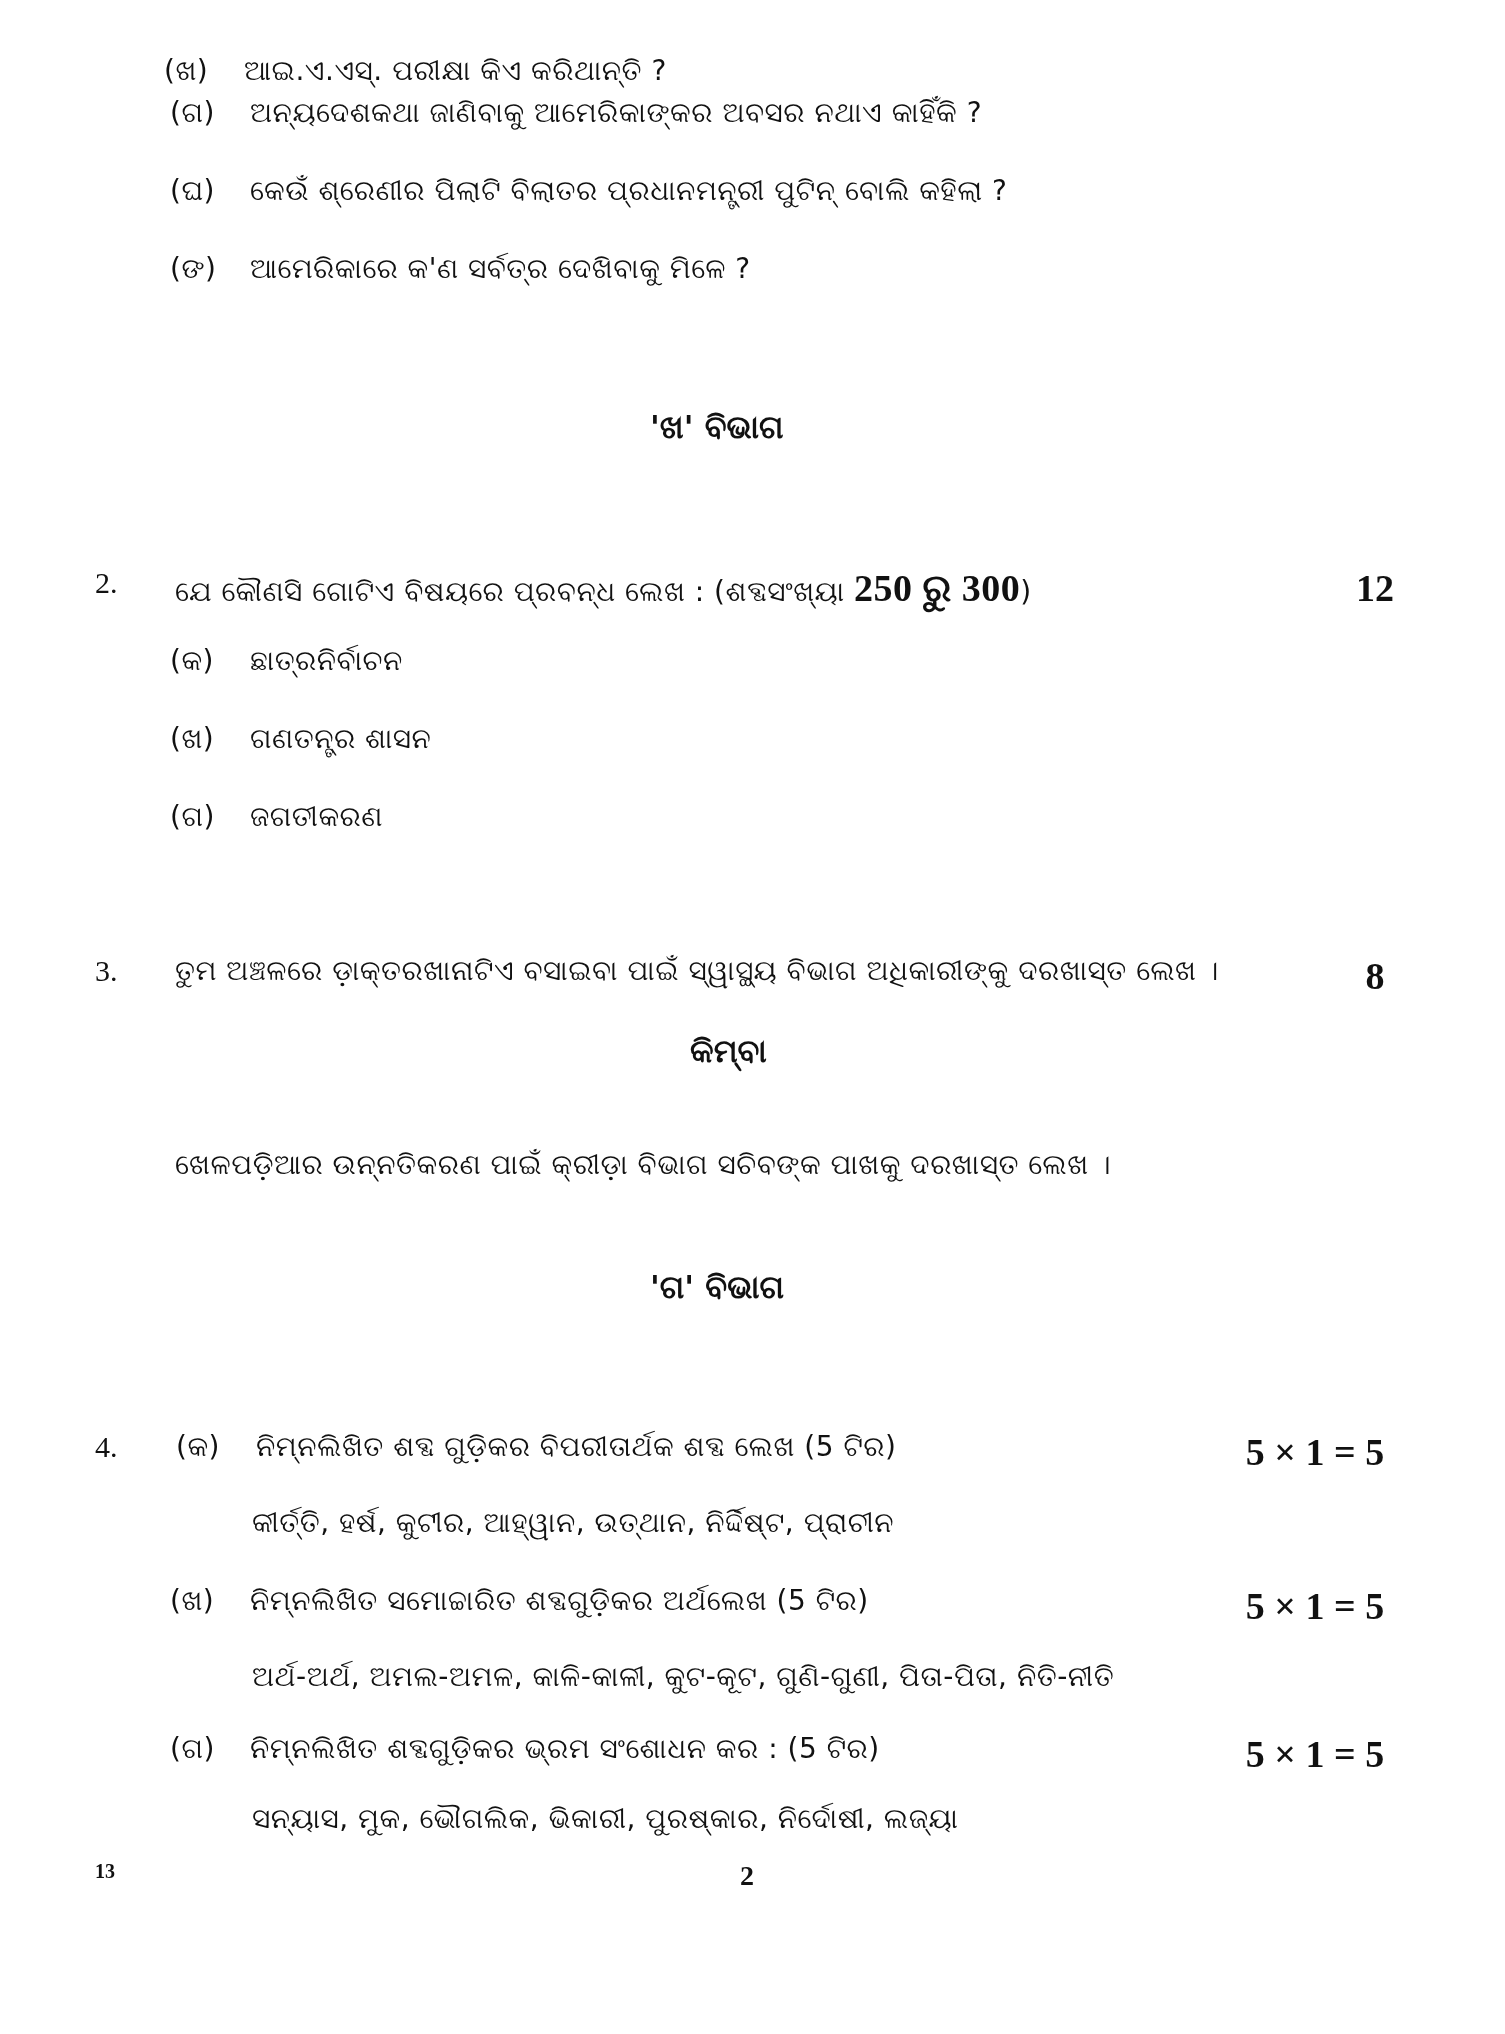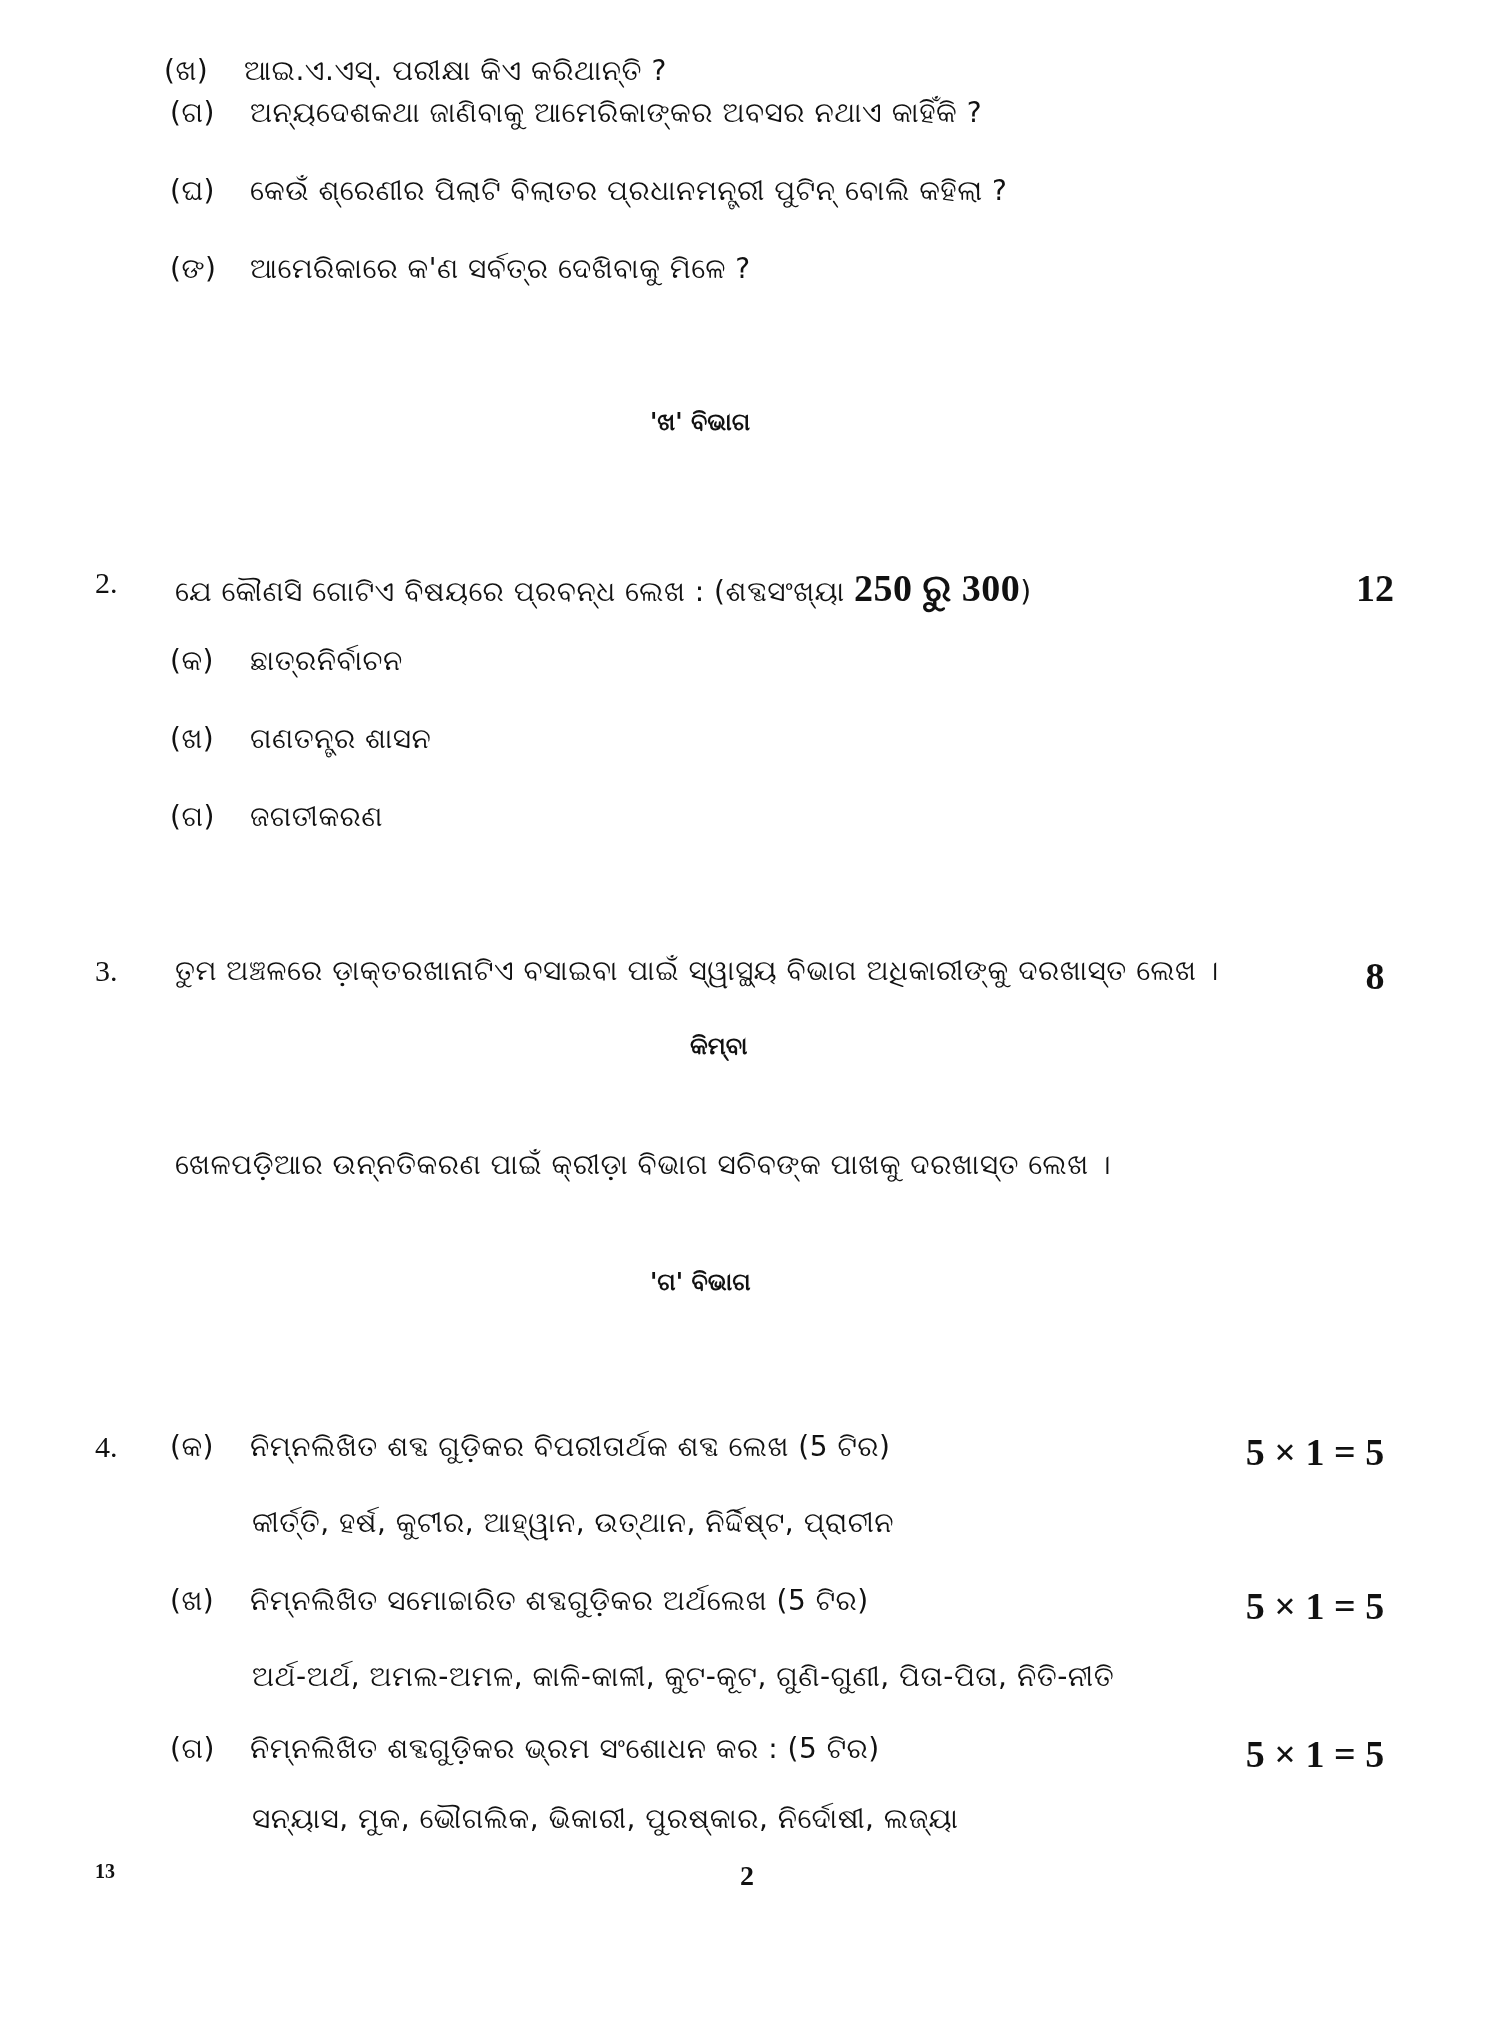--- a/index.html
+++ b/index.html
@@ -2,21 +2,21 @@
 <html><head>
 <meta charset="utf-8">
 <style>
   html, body { margin:0; padding:0; background:#ffffff; }
   body { width:1505px; height:2034px; position:relative; overflow:hidden; color:#111;
          font-family:"DejaVu Sans", sans-serif; }
   .abs { position:absolute; white-space:nowrap; }
   .odia { font-family:"DejaVu Sans", sans-serif; font-size:28px; letter-spacing:0.5px; }
   .num { font-family:"Liberation Serif", serif; font-size:30px; }
   .bold { font-family:"Liberation Serif", serif; font-weight:bold; font-size:38px; }
-  .heading { font-family:"DejaVu Sans", sans-serif; font-size:24px; font-weight:bold; }
+  .heading { font-family:"DejaVu Sans", sans-serif; font-size:32px; font-weight:bold; }
   .label { display:inline-block; width:80px; }
   .marks { text-align:center; }
 </style>
 </head>
 <body>
 
 <div class="abs odia" style="left:164px; top:18px;margin-top:36px;">
   <span class="label">(ଖ)</span><span>ଆଇ.ଏ.ଏସ୍. ପରୀକ୍ଷା କିଏ କରିଥାନ୍ତି ?</span>
 </div>
 <div class="abs odia" style="left:170px; top:96px;">
@@ -50,21 +50,21 @@
 <div class="abs num" style="left:95px; top:954px;">3.</div>
 <div class="abs odia" style="left:175px; top:954px;">ତୁମ ଅଞ୍ଚଳରେ ଡ଼ାକ୍ତରଖାନାଟିଏ ବସାଇବା ପାଇଁ ସ୍ୱାସ୍ଥ୍ୟ ବିଭାଗ ଅଧିକାରୀଙ୍କୁ ଦରଖାସ୍ତ ଲେଖ ।</div>
 <div class="abs bold marks" style="left:1340px; top:954px; width:70px;">8</div>
 <div class="abs heading" style="left:690px; top:1032px;">କିମ୍ବା</div>
 <div class="abs odia" style="left:175px; top:1110px;margin-top:38px;">ଖେଳପଡ଼ିଆର ଉନ୍ନତିକରଣ ପାଇଁ କ୍ରୀଡ଼ା ବିଭାଗ ସଚିବଙ୍କ ପାଖକୁ ଦରଖାସ୍ତ ଲେଖ ।</div>
 
 <div class="abs heading" style="left:650px; top:1268px;">'ଗ' ବିଭାଗ</div>
 
 <div class="abs num" style="left:95px; top:1430px;">4.</div>
 
-<div class="abs odia" style="left:170px; top:1430px;">
+<div class="abs odia" style="left:176px; top:1430px;">
   <span class="label">(କ)</span><span>ନିମ୍ନଲିଖିତ ଶବ୍ଦ ଗୁଡ଼ିକର ବିପରୀତାର୍ଥକ ଶବ୍ଦ ଲେଖ (5 ଟିର)</span>
 </div>
 <div class="abs bold marks" style="left:1220px; top:1430px; width:190px;">5 × 1 = 5</div>
 <div class="abs odia" style="left:252px; top:1506px;">କୀର୍ତ୍ତି, ହର୍ଷ, କୁଟୀର, ଆହ୍ୱାନ, ଉତ୍‌ଥାନ, ନିର୍ଦ୍ଦିଷ୍ଟ, ପ୍ରାଚୀନ</div>
 
 <div class="abs odia" style="left:170px; top:1584px;">
   <span class="label">(ଖ)</span><span>ନିମ୍ନଲିଖିତ ସମୋଚ୍ଚାରିତ ଶବ୍ଦଗୁଡ଼ିକର ଅର୍ଥଲେଖ (5 ଟିର)</span>
 </div>
 <div class="abs bold marks" style="left:1220px; top:1584px; width:190px;">5 × 1 = 5</div>
 <div class="abs odia" style="left:252px; top:1660px;">ଅର୍ଥ-ଅର୍ଥ, ଅମଲ-ଅମଳ, କାଳି-କାଳୀ, କୁଟ-କୂଟ, ଗୁଣି-ଗୁଣୀ, ପିତା-ପିତା, ନିତି-ନୀତି</div>

